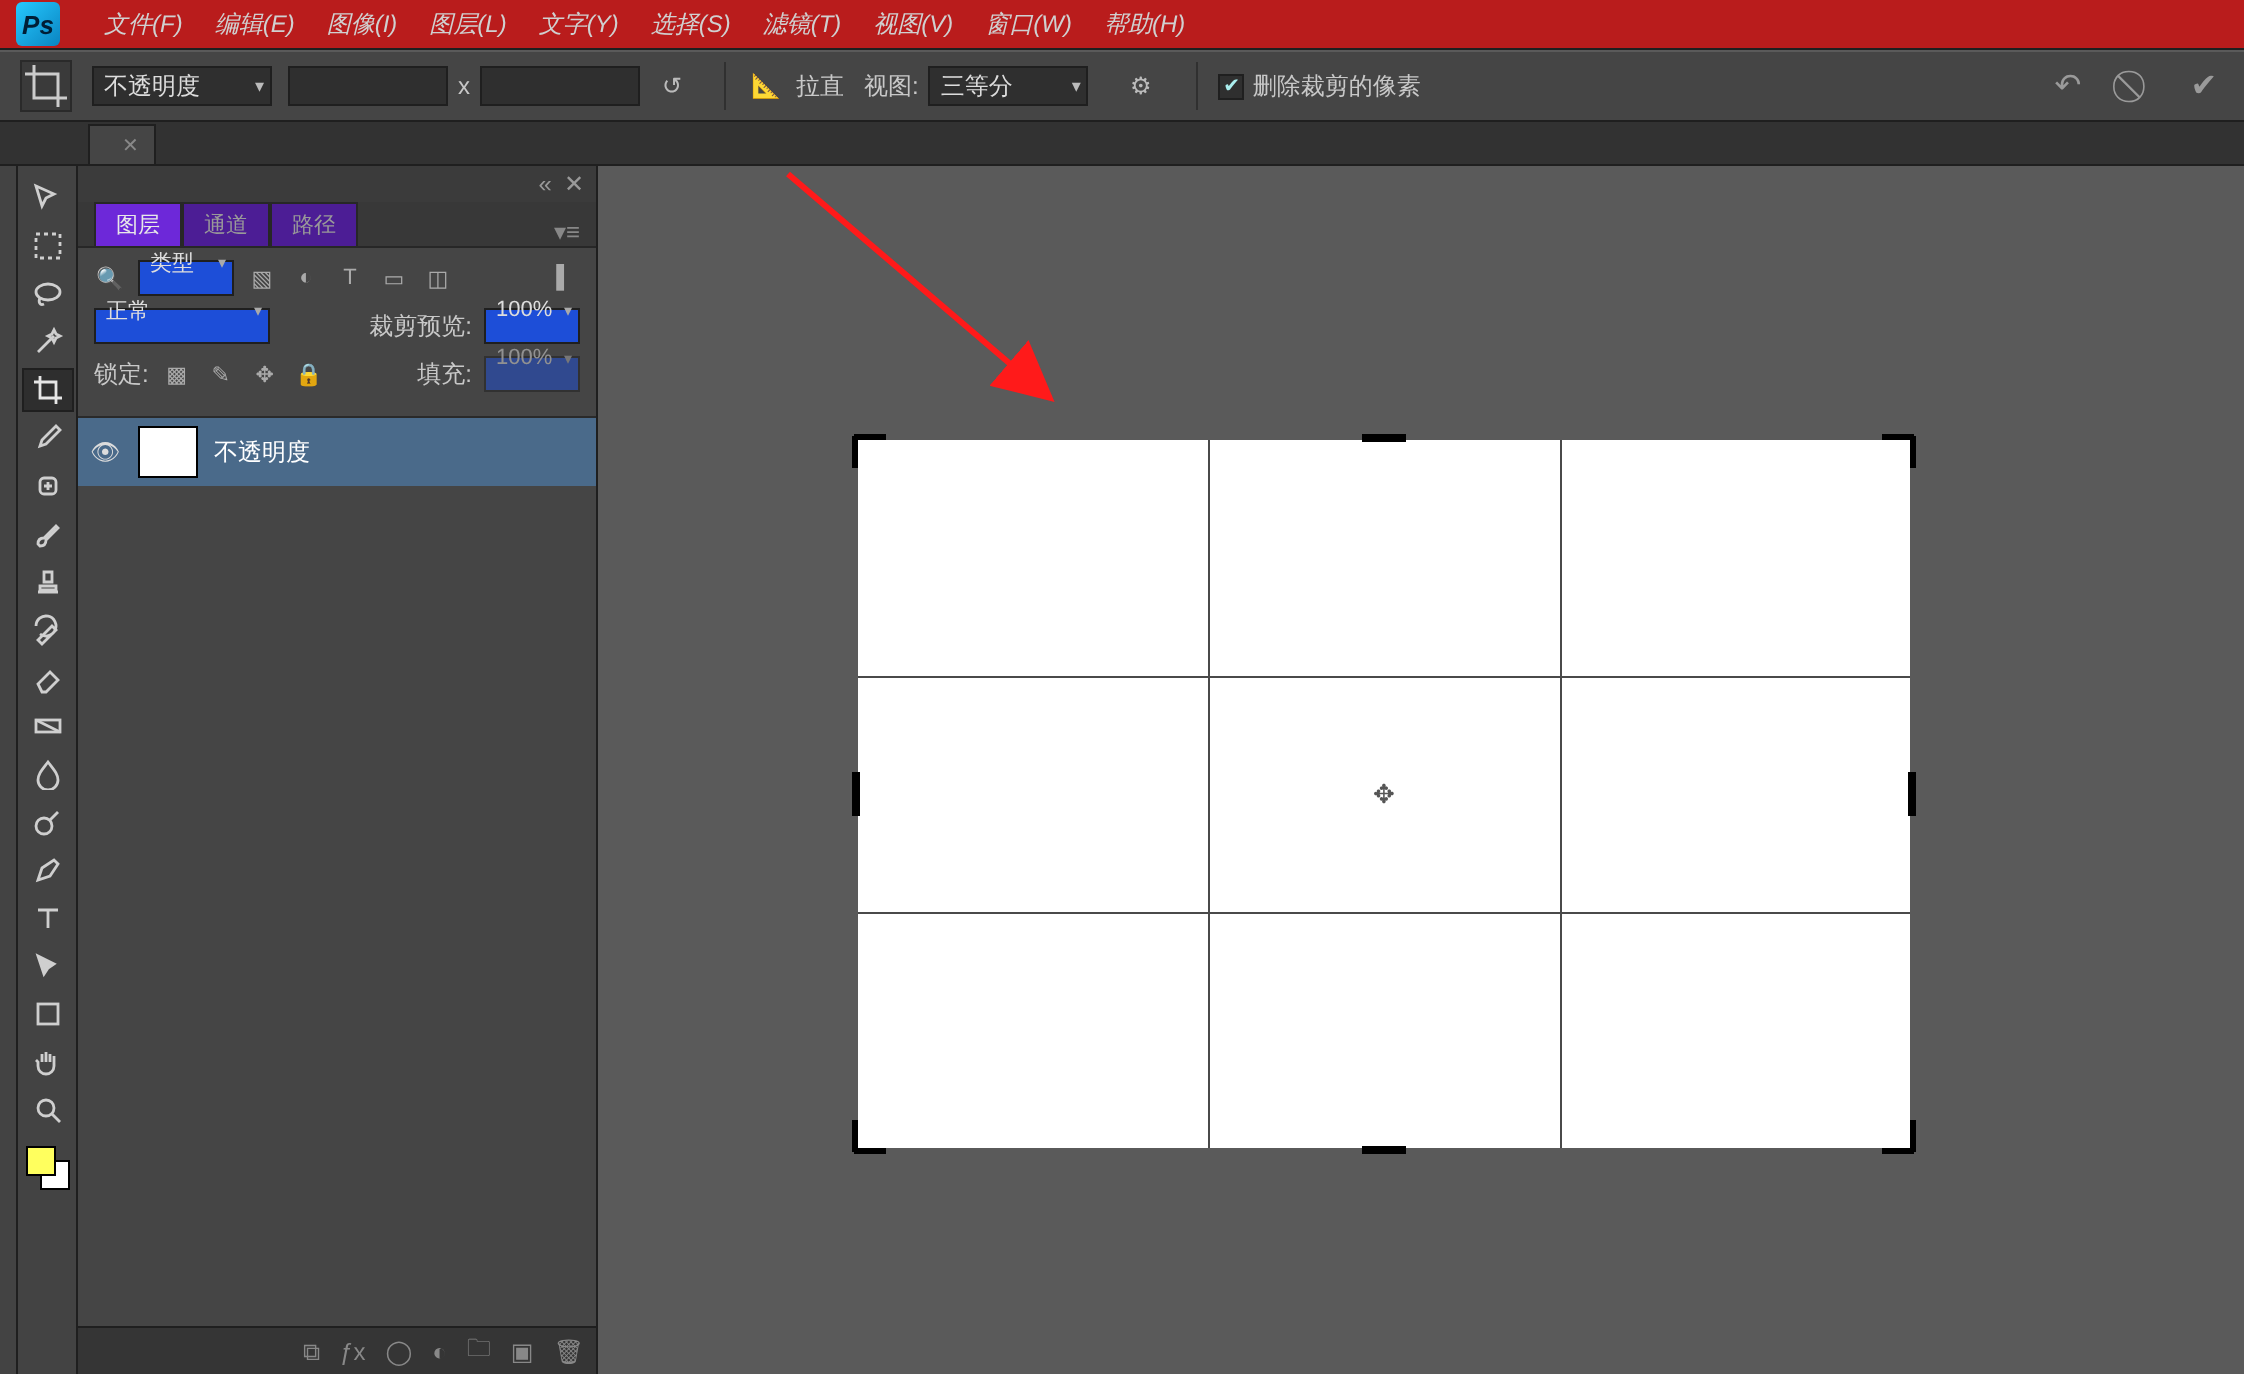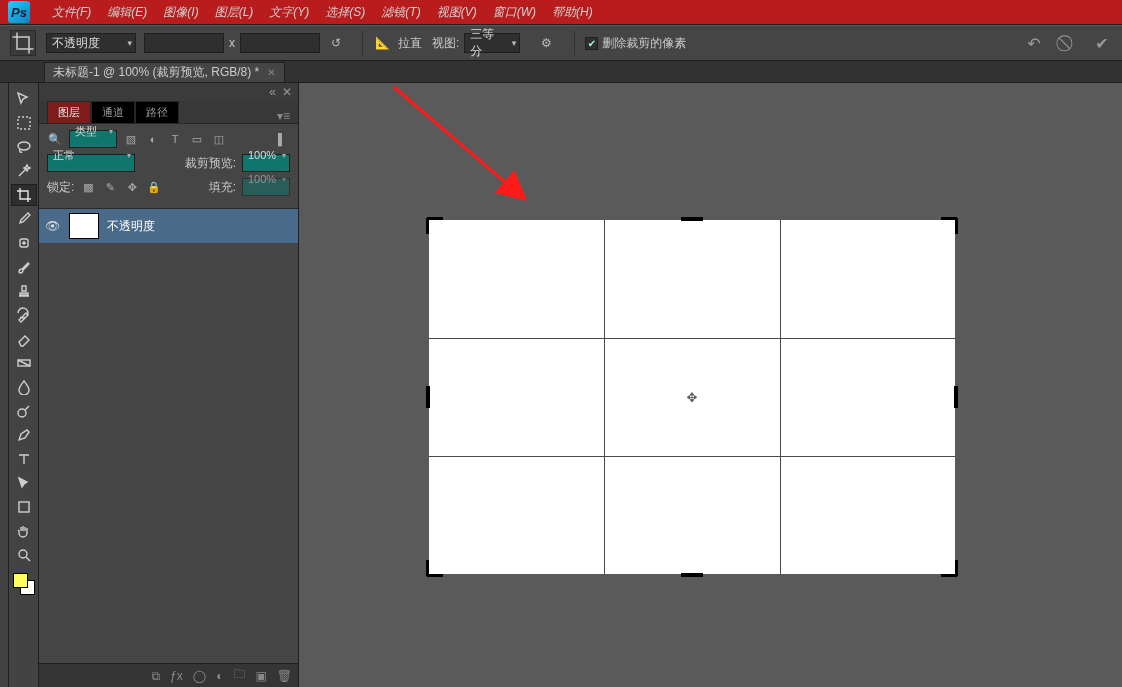--- a/index.html
+++ b/index.html
@@ -37,27 +37,27 @@
 .tool svg{width:16px;height:16px;stroke:#cfcfcf;fill:none;stroke-width:1.4;}
 .tool.active svg{stroke:#e6e6e6;}
 .swatches{margin-top:6px; width:22px;height:22px;position:relative;}
 .sw-bg{position:absolute;right:0;bottom:0;width:15px;height:15px;background:#fff;border:1px solid #000;}
 .sw-fg{position:absolute;left:0;top:0;width:15px;height:15px;background:#ffff5e;border:1px solid #000;}
 
 
 .panels{width:260px; background:#3b3b3b; border-right:1px solid #1f1f1f; display:flex; flex-direction:column;}
 .panel-top{height:18px; display:flex; justify-content:flex-end; align-items:center; padding-right:6px; color:#999; gap:6px;}
 .panel-tabs{height:22px; background:#383838; display:flex; align-items:flex-end; padding-left:8px; gap:0;}
-.ptab{padding:3px 10px; color:#999; background:#000000; border:1px solid #272727; border-bottom:none; font-size:11px;}
-.ptab.active{color:#e8e8e8; background:#7f1d1d;}
+.ptab{padding:3px 10px; color:#999; background:#4c1d95; border:1px solid #272727; border-bottom:none; font-size:11px;}
+.ptab.active{color:#e8e8e8; background:#6d28d9;}
 .ptab-fly{margin-left:auto; color:#888; padding:0 8px; font-size:12px;}
 .panel-body{background:#454545; padding:6px 8px; border-top:1px solid #272727;}
 
 .row{display:flex; align-items:center; gap:6px; margin-bottom:6px; color:#c8c8c8;}
-.mini-sel{background:#0f766e;border:1px solid #1f1f1f;color:#ddd;height:18px;padding:0 14px 16px 5px;display:flex;align-items:center;position:relative;font-size:11px;}
+.mini-sel{background:#1d4ed8;border:1px solid #1f1f1f;color:#ddd;height:18px;padding:0 14px 16px 5px;display:flex;align-items:center;position:relative;font-size:11px;}
 .mini-sel::after{content:"▾";position:absolute;right:3px;color:#aaa;font-size:8px;}
 .mini-ico{width:16px;height:16px;display:flex;align-items:center;justify-content:center;color:#aaa;font-size:11px;}
 
 .layer-list{background:#454545; flex:1; border-top:1px solid #2a2a2a;}
 .layer{height:34px;background:#4a6a8a;display:flex;align-items:center;padding:0 6px;gap:8px;}
 .eye{width:16px;color:#ddd;}
 .thumb{width:30px;height:26px;background:#fff;border:1px solid #000;}
 .layer-name{color:#fff;}
 
 .panel-footer{height:24px;background:#353535;border-top:1px solid #1f1f1f;display:flex;align-items:center;justify-content:flex-end;padding:0 6px;gap:10px;color:#888;}
@@ -115,36 +115,35 @@
   </div>
   <div class="opt-sel" style="width:90px">不透明度</div>
   <div class="opt-input"></div>
   <span class="opt-label">x</span>
   <div class="opt-input"></div>
   <div class="opt-icon" style="margin:0 6px">↺</div>
   <div class="opt-sep"></div>
   <div class="opt-icon">📐</div>
   <span class="opt-label">拉直</span>
   <span class="opt-label">视图:</span>
-  <div class="opt-sel" style="width:56px">三等分</div>
+  <div class="opt-sel" style="width:80px">三等分</div>
   <div class="opt-icon" style="margin:0 8px">⚙</div>
   <div class="opt-sep"></div>
   <span class="check">✔</span>
   <span>删除裁剪的像素</span>
 
   <div class="options-right">
     <div class="ri">↶</div>
     <div class="ri">⃠</div>
     <div class="ri">✔</div>
   </div>
 </div>
 
 <div class="doc-tab-row">
   <div class="doc-tab">
-    <span>未标题-1 @ 100% (裁剪预览, RGB/8) *</span>
     <span class="x">✕</span>
   </div>
 </div>
 
 <div class="work">
   <div class="strip"></div>
 
   <div class="toolbox">
     <div class="tool">
         <svg viewBox="0 0 16 16">

